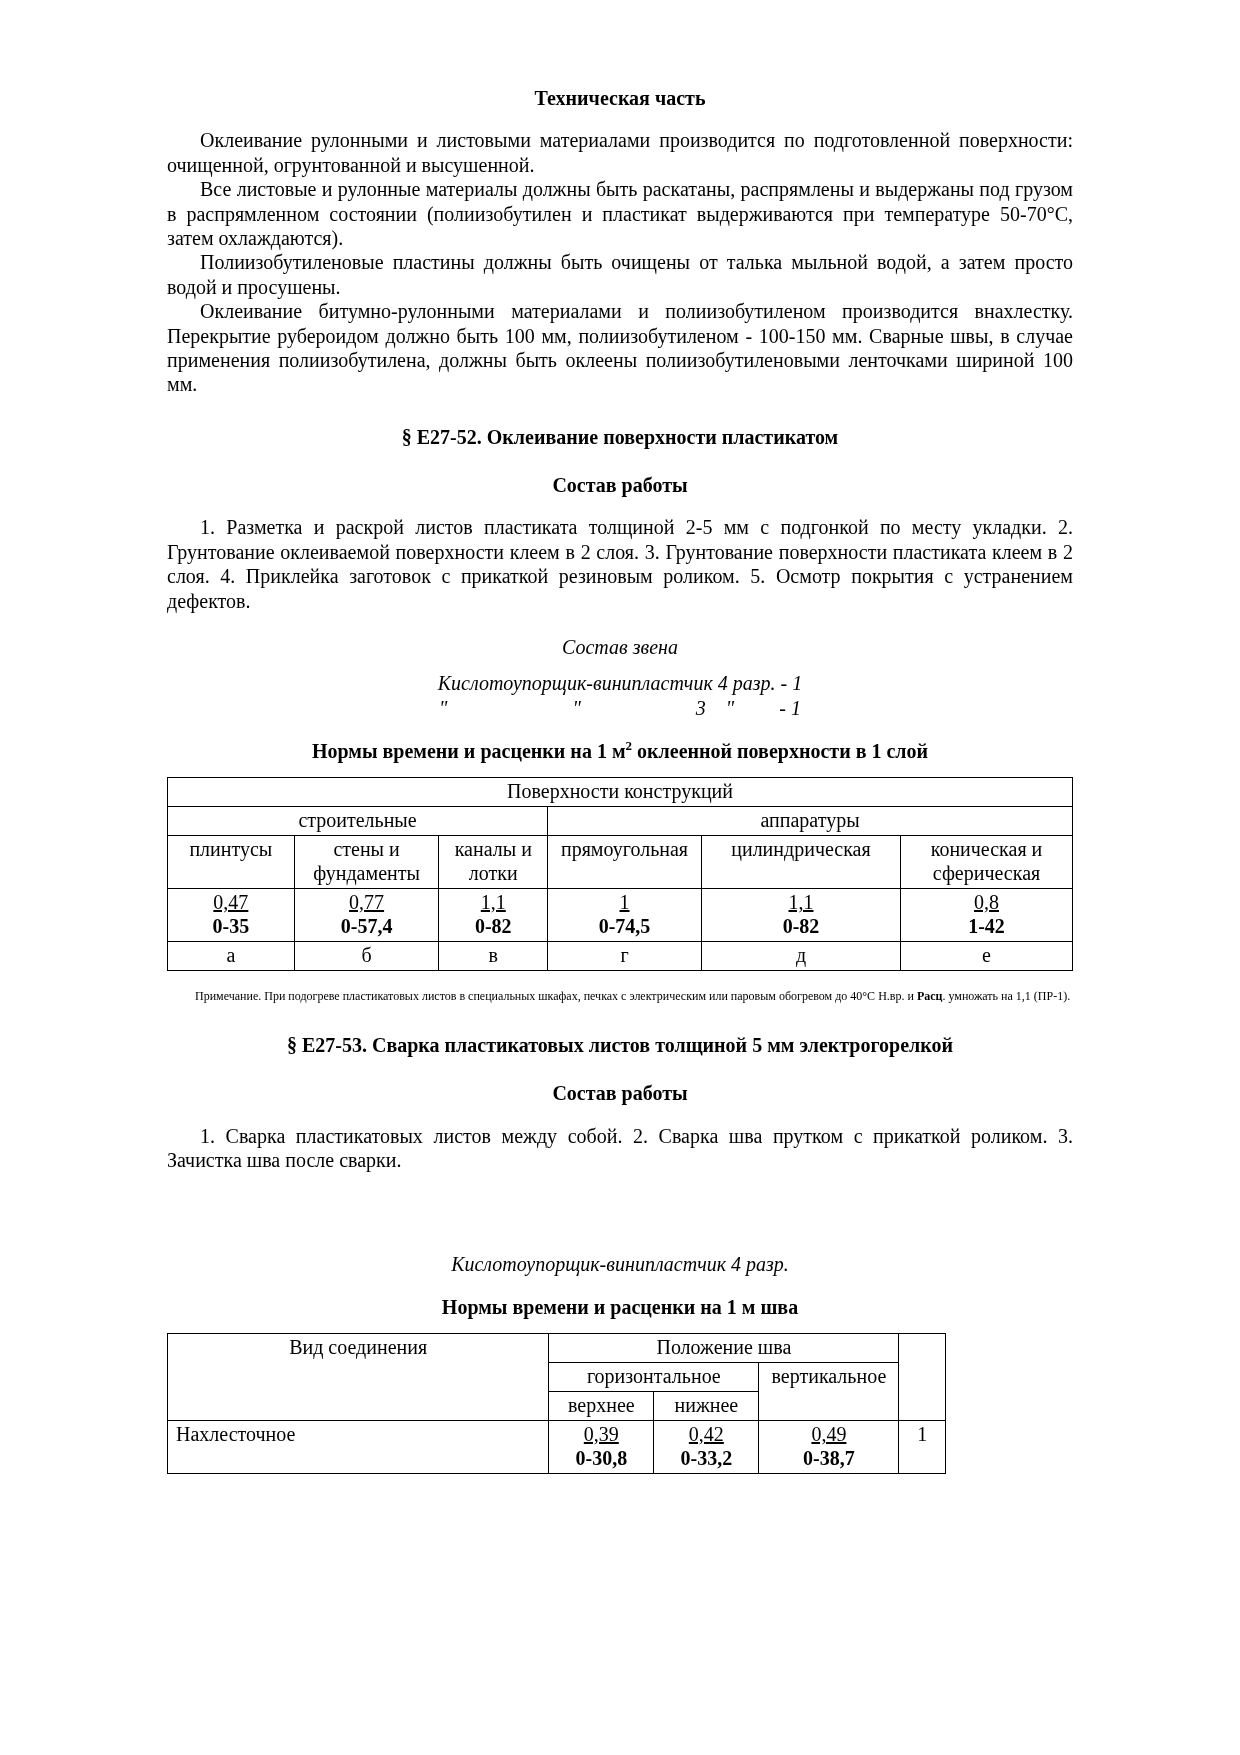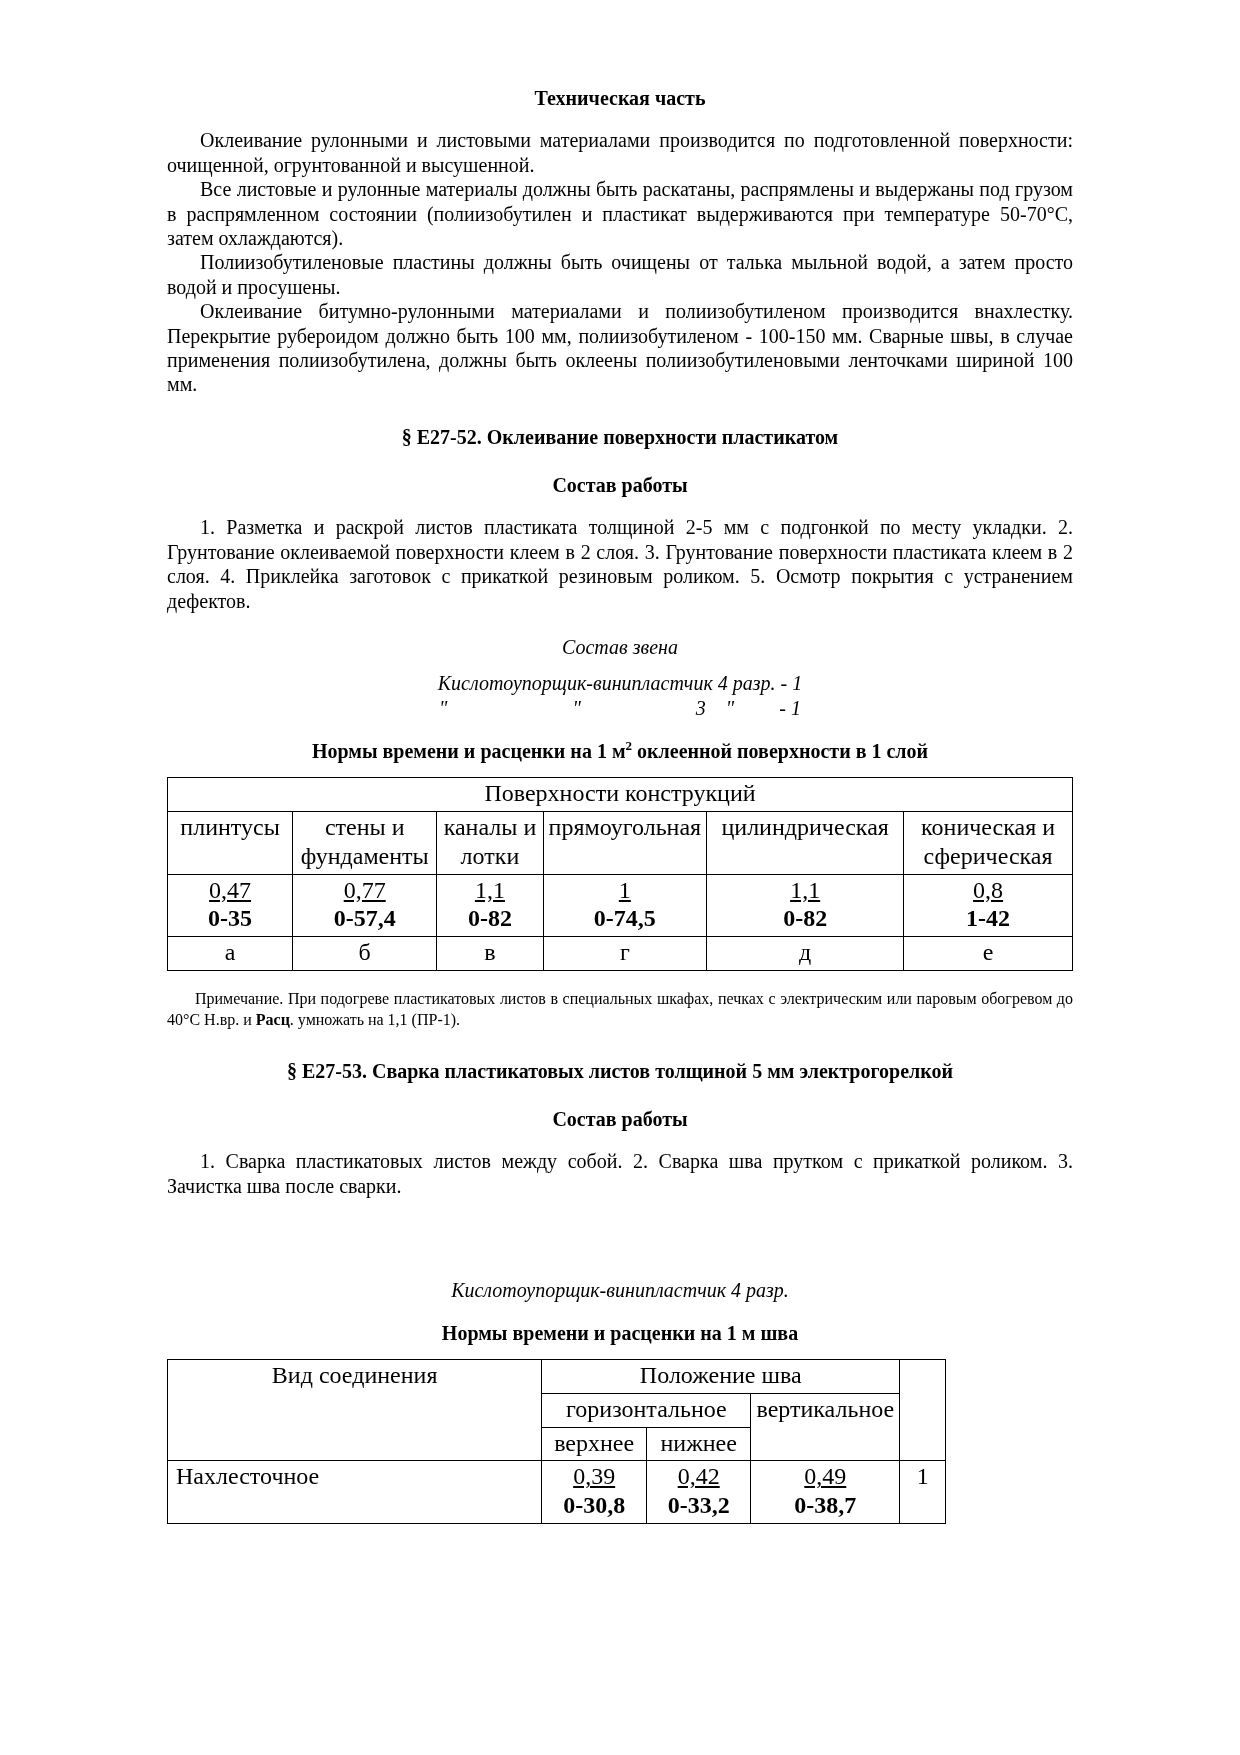--- a/index.html
+++ b/index.html
@@ -55,21 +55,21 @@
     margin-top: 80px;
   }
   .h-table {
     font-weight: bold;
     text-align: center;
     margin: 18px 0 14px 0;
   }
   table {
     border-collapse: collapse;
     width: 100%;
-    font-size: 24px;
+    font-size: 20px;
     line-height: 1.2;
   }
   td {
     border: 1px solid #000;
     padding: 1px 5px 3px 5px;
     text-align: center;
     vertical-align: top;
   }
   .t2 {
     width: 86%;
@@ -79,21 +79,21 @@
   }
   .rasc {
     font-weight: bold;
   }
   td.left {
     text-align: left;
     padding-left: 8px;
   }
   .note {
     margin: 18px 0 0 0;
-    font-size: 16px;
+    font-size: 12px;
     line-height: 1.3;
     text-align: justify;
     text-indent: 28px;
   }
   sup {
     font-size: 0.65em;
   }
   .mt-table {
     margin-top: 4px;
   }
@@ -126,20 +126,24 @@
       <col style="width:14%">
         <col style="width:16%">
         <col style="width:12%">
       <col style="width:17%">
         <col style="width:22%">
         <col style="width:19%">
     </colgroup>
     <tbody>
         <tr>
       <td colspan="6">Поверхности конструкций</td>
+    </tr>
+    <tr>
+      <td colspan="3">строительные</td>
+      <td colspan="3">аппаратуры</td>
     </tr>
     <tr>
       <td>плинтусы</td>
       <td>стены и фундаменты</td>
       <td>каналы и лотки</td>
       <td>прямоугольная</td>
       <td>цилиндрическая</td>
       <td>коническая и сферическая</td>
     </tr>
     <tr>

